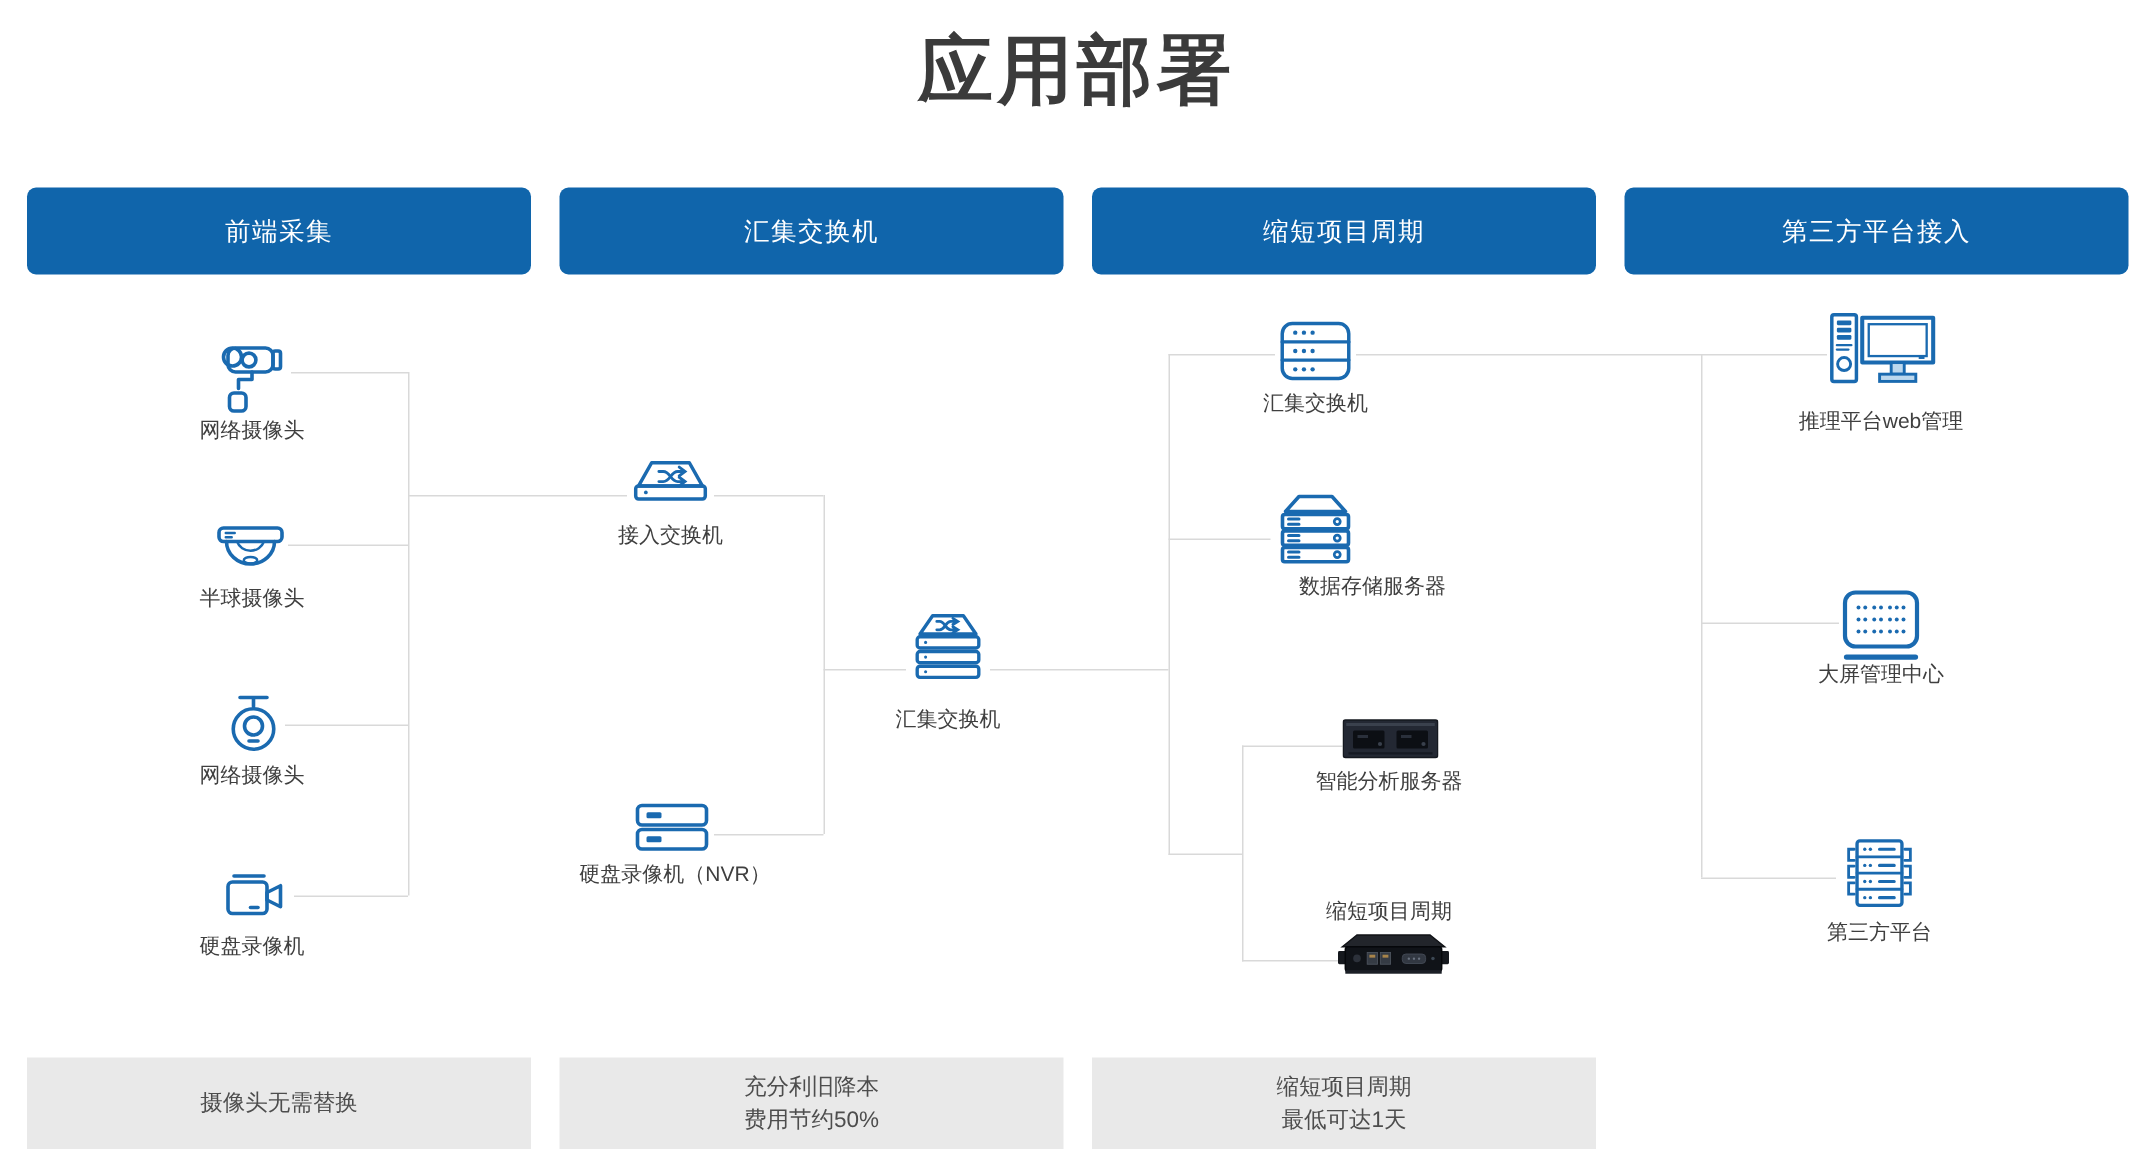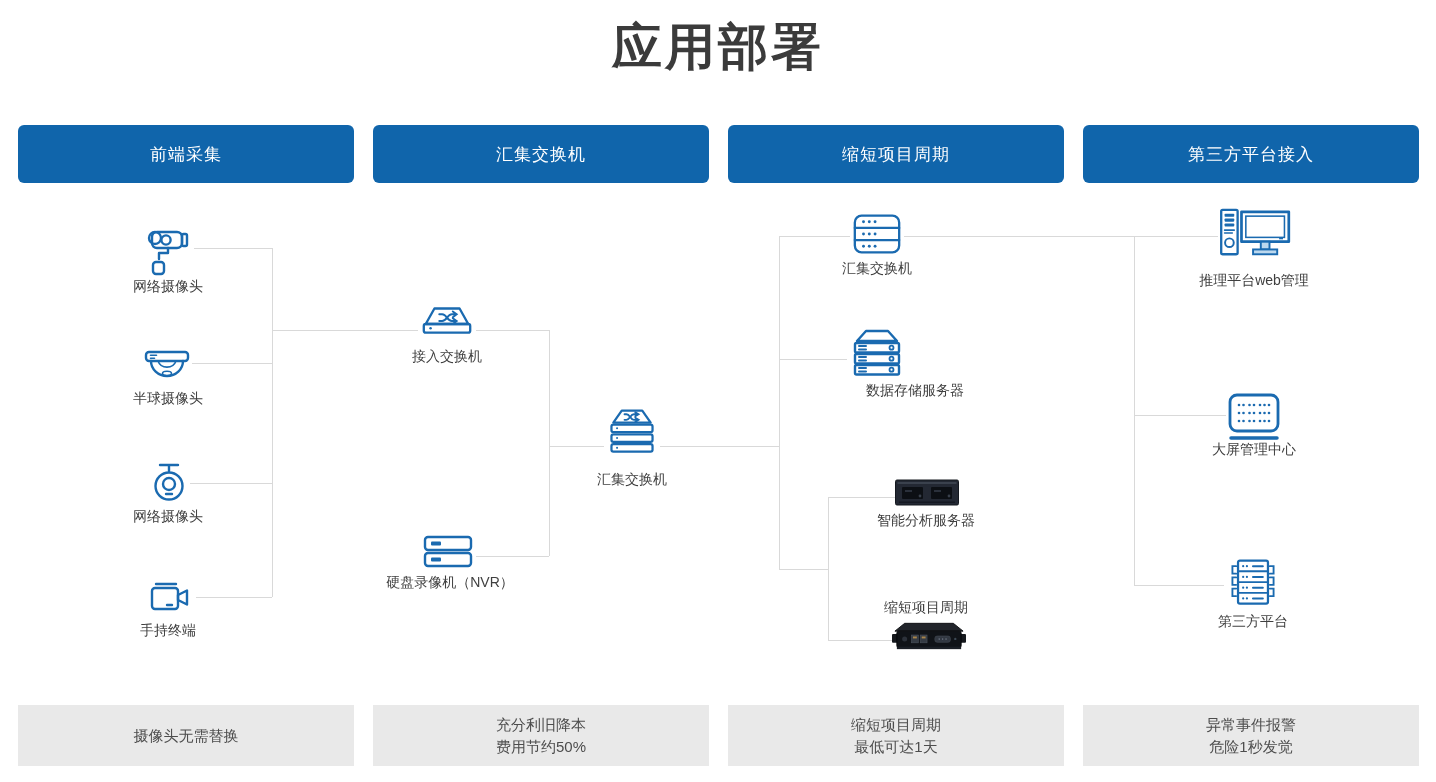--- a/index.html
+++ b/index.html
@@ -99,21 +99,21 @@
   <div class="node-label" style="left:58px;top:508px">网络摄像头</div>
 
   <div class="node-icon" style="left:144px;top:580px">
     <svg width="50" height="40" viewBox="0 0 50 40">
       <path class="ic" d="M12 4 H32"></path>
       <rect class="ic" x="8" y="8" width="26" height="21" rx="3"></rect>
       <path class="ic" d="M34 15 l9 -4.5 v14 l-9 -4.5 z"></path>
       <path class="ic" d="M23 25 h5"></path>
     </svg>
   </div>
-  <div class="node-label" style="left:58px;top:622px">手持终端</div>
+  <div class="node-label" style="left:58px;top:622px">硬盘录像机</div>
 
   <div class="node-icon" style="left:418px;top:304px">
     <svg width="58" height="38" viewBox="0 0 60 38">
       <path class="ic" d="M17 4 H43 L52 20 H8 Z"></path>
       <rect class="ic" x="6" y="20" width="48" height="9" rx="2"></rect>
       <circle class="ic-fill" cx="13" cy="24.5" r="1.3"></circle>
       <path class="ic-thin" d="M22 17 h3 c5 0 5 -7 10 -7 h4 M36 7 L40 10 L36 13" style="stroke-width:2"></path>
       <path class="ic-thin" d="M22 10 h3 c5 0 5 7 10 7 h4 M36 14 L40 17 L36 20" style="stroke-width:2"></path>
     </svg>
   </div>
@@ -285,18 +285,14 @@
     <div></div>
   </div>
   <div class="col-footer" style="left:373px">
     <div>充分利旧降本</div>
     <div>费用节约50%</div>
   </div>
   <div class="col-footer" style="left:728px">
     <div>缩短项目周期</div>
     <div>最低可达1天</div>
   </div>
-  <div class="col-footer" style="left:1083px">
-    <div>异常事件报警</div>
-    <div>危险1秒发觉</div>
-  </div>
 
 </div>
 
 </body></html>

